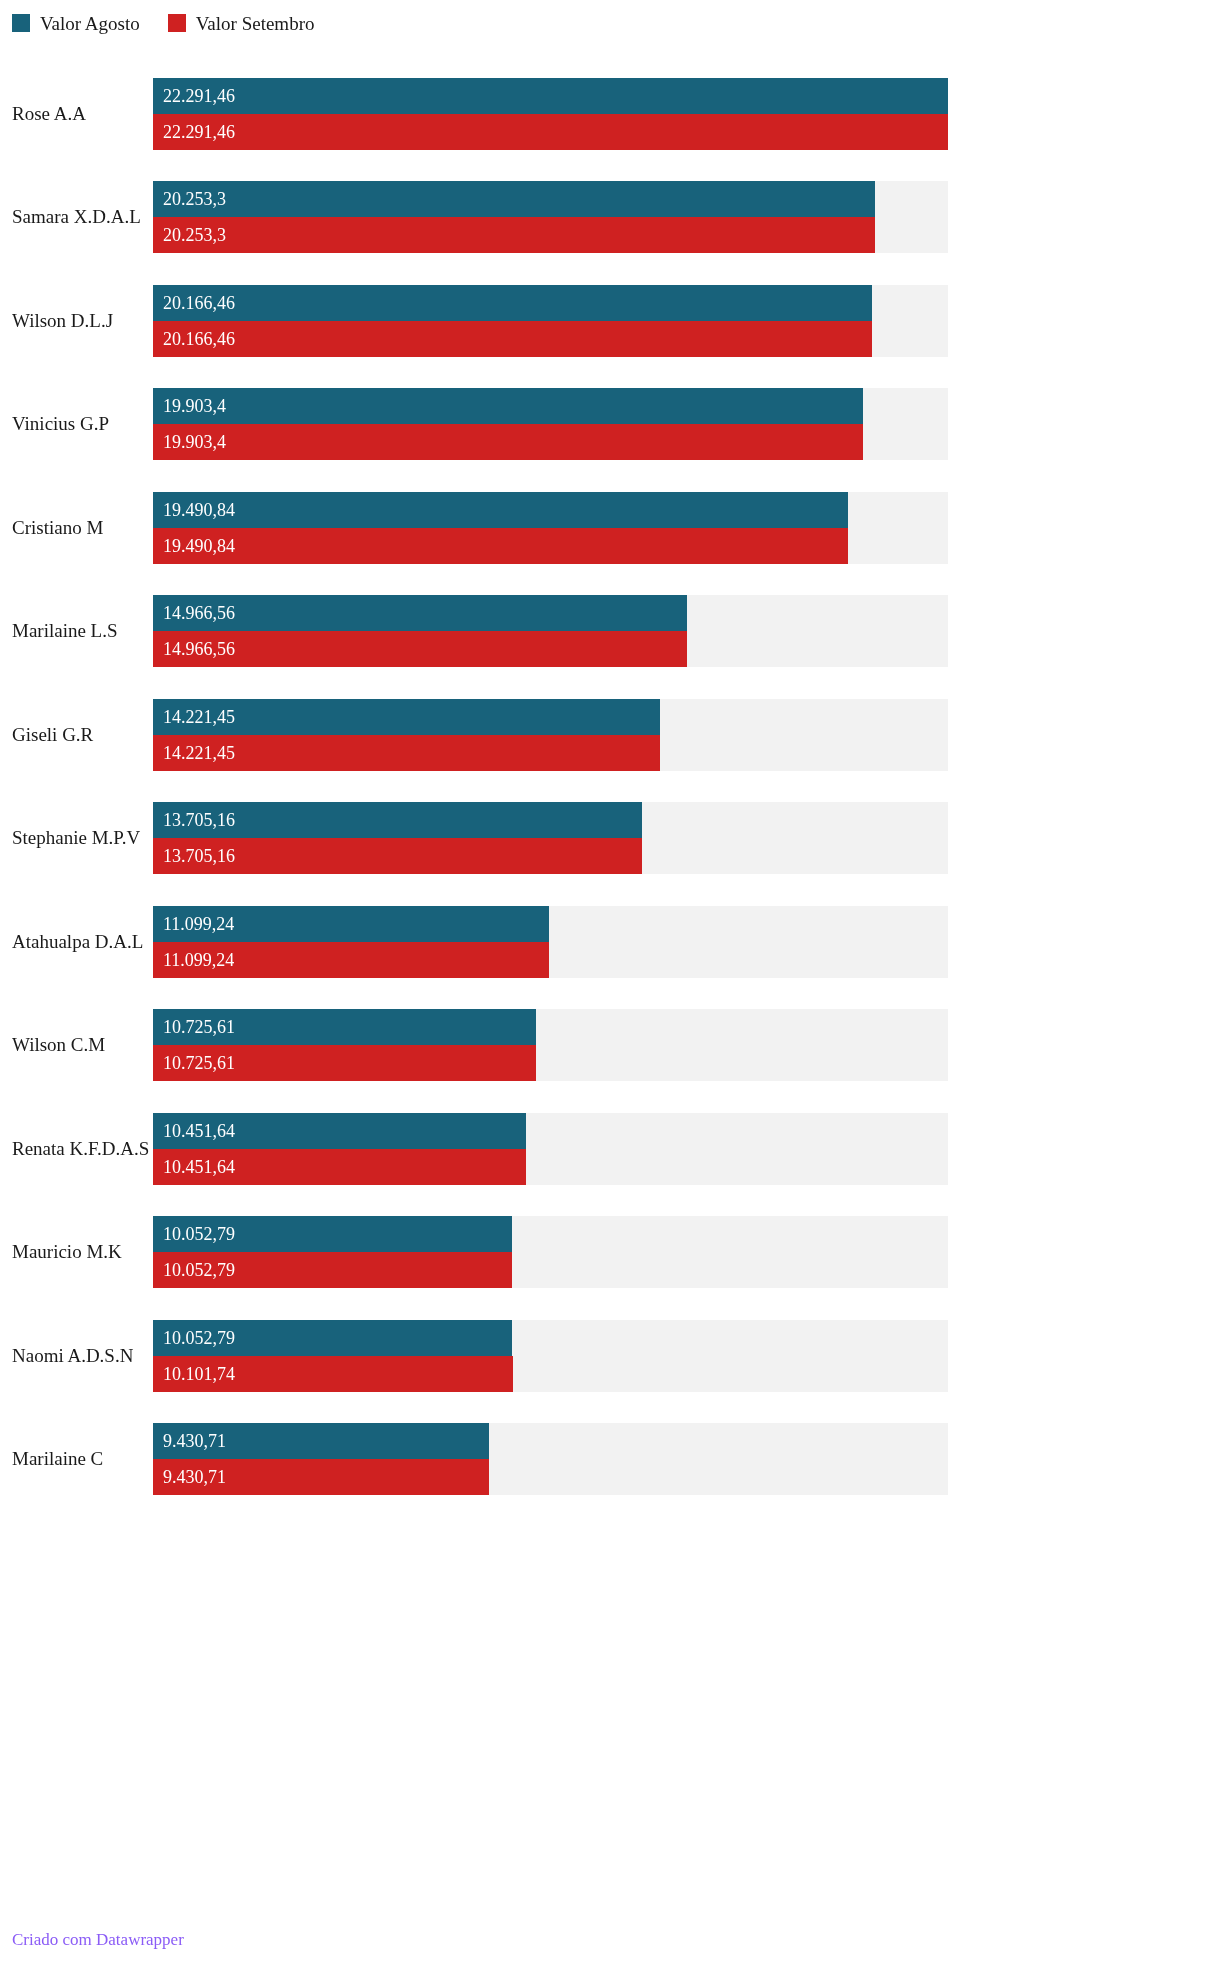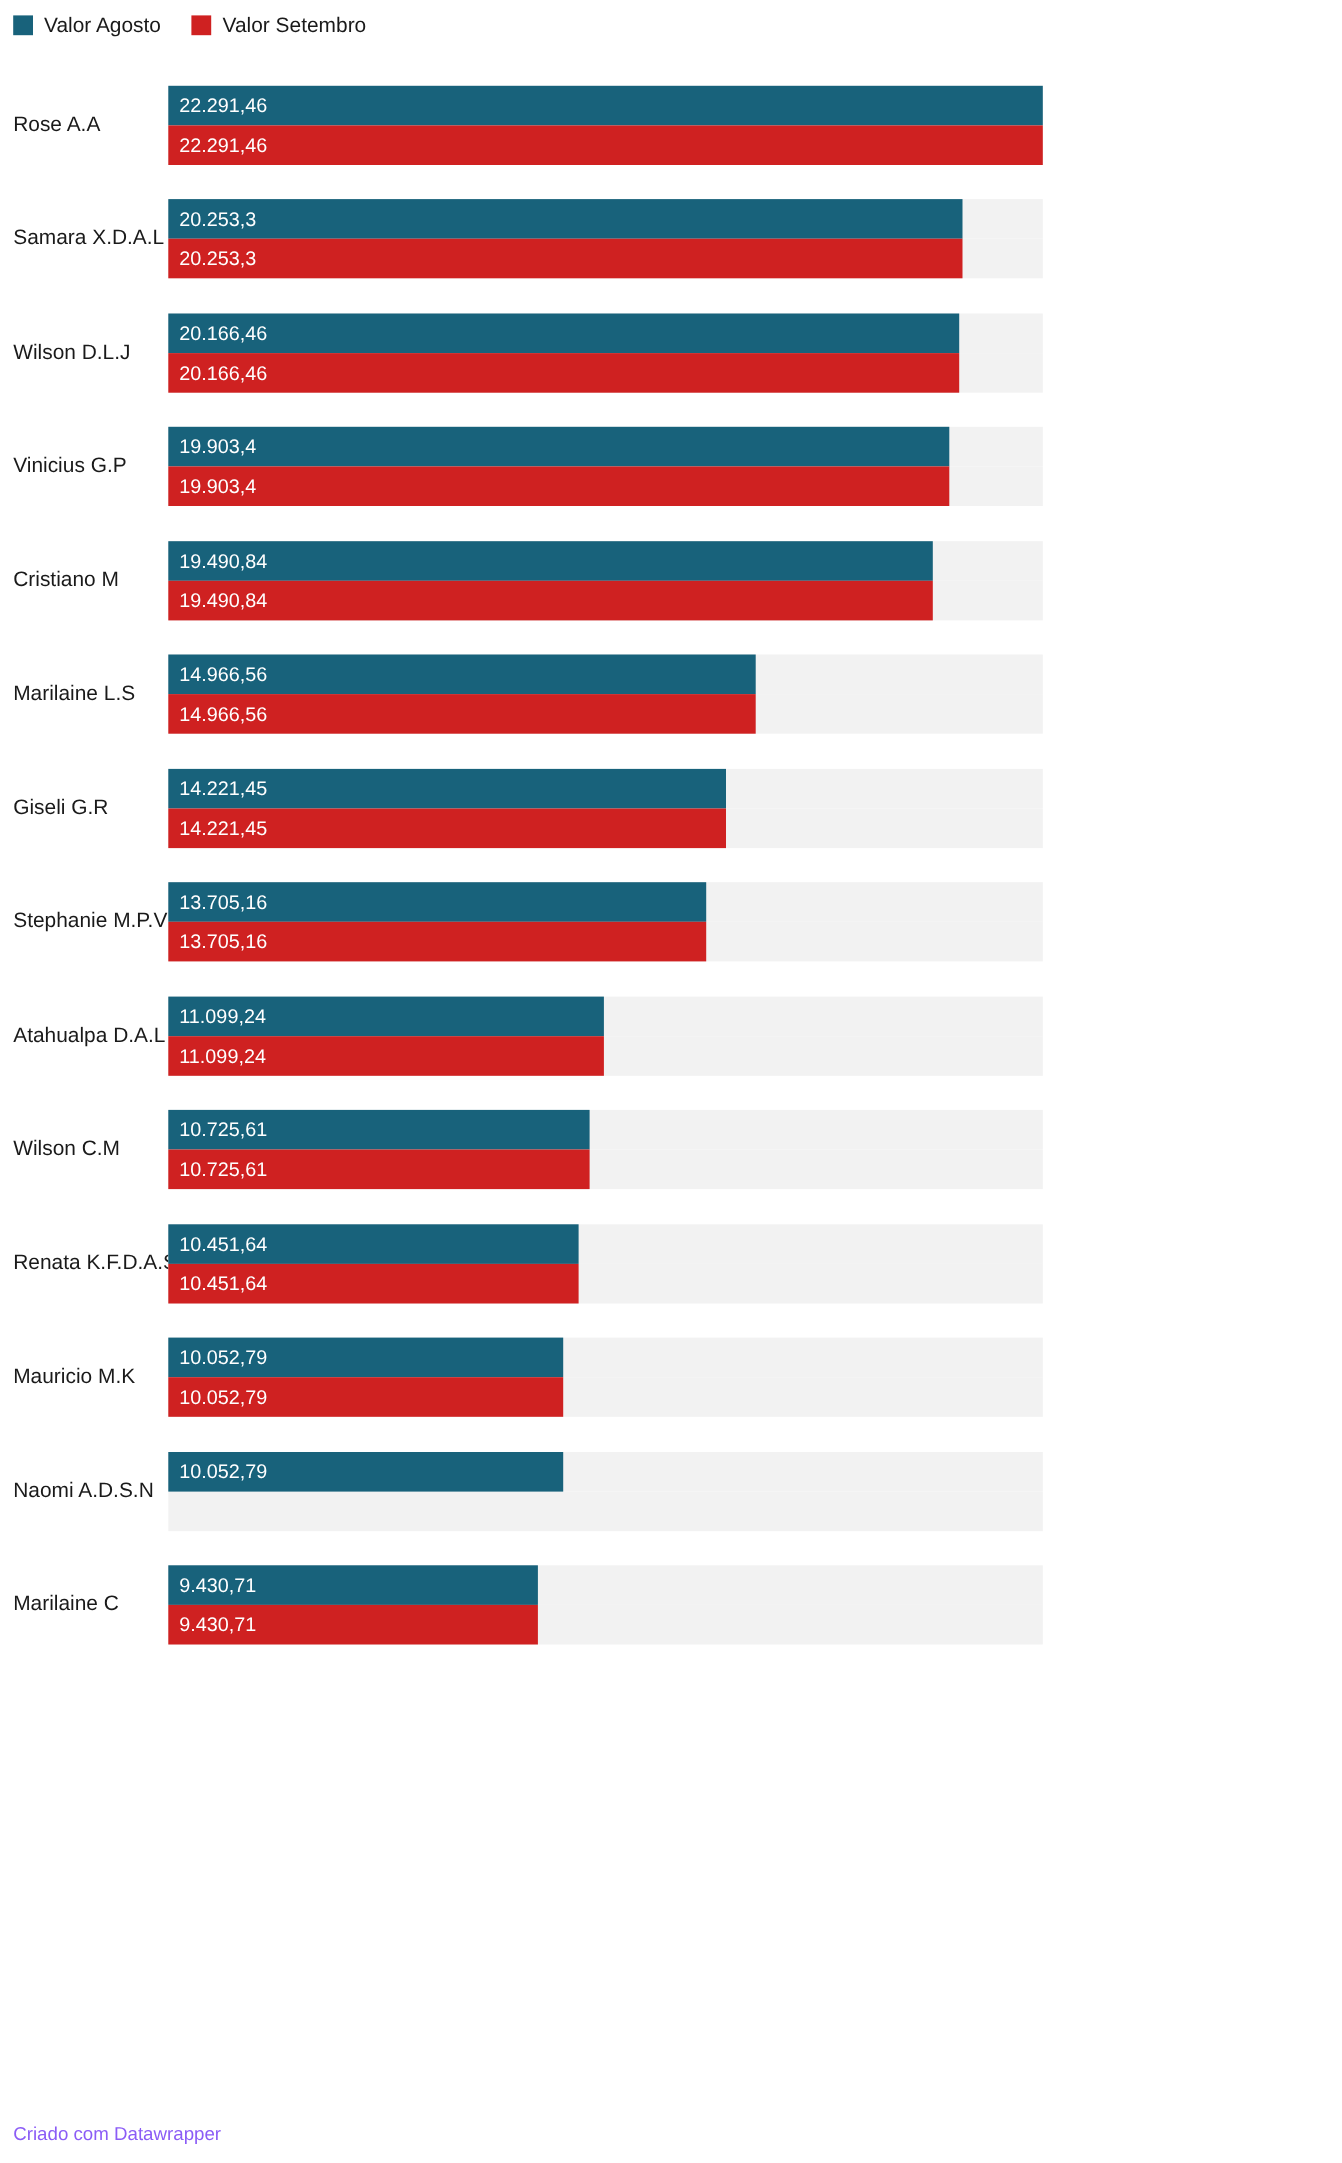--- a/index.html
+++ b/index.html
@@ -14,20 +14,21 @@
     color: #1a1a1a;
     position: relative;
     overflow: hidden;
   }
 
   .chart-root {
     width: 1220px;
     height: 1966px;
     position: relative;
     box-sizing: border-box;
+    font-family: Liberation Serif, serif;
   }
 
   
   .legend {
     position: absolute;
     left: 12px;
     top: 10px;
     display: flex;
     align-items: center;
     gap: 28px;
@@ -301,20 +302,23 @@
         </div>
       </div>
       <div class="row">
         <div class="row-label">Naomi A.D.S.N</div>
         <div class="bars">
           <div class="track" style="background: rgb(242, 242, 242);"></div>
           <div class="track lower" style="background: rgb(242, 242, 242);"></div>
           <div class="bar upper" style="width: 358.522px; background: rgb(24, 98, 123);">
             <span class="bar-value">10.052,79</span>
           </div>
+          <div class="bar lower" style="width: 360.267px; background: rgb(207, 33, 33);">
+            <span class="bar-value">10.101,74</span>
+          </div>
         </div>
       </div>
       <div class="row">
         <div class="row-label">Marilaine C</div>
         <div class="bars">
           <div class="track" style="background: rgb(242, 242, 242);"></div>
           <div class="track lower" style="background: rgb(242, 242, 242);"></div>
           <div class="bar upper" style="width: 336.336px; background: rgb(24, 98, 123);">
             <span class="bar-value">9.430,71</span>
           </div>

